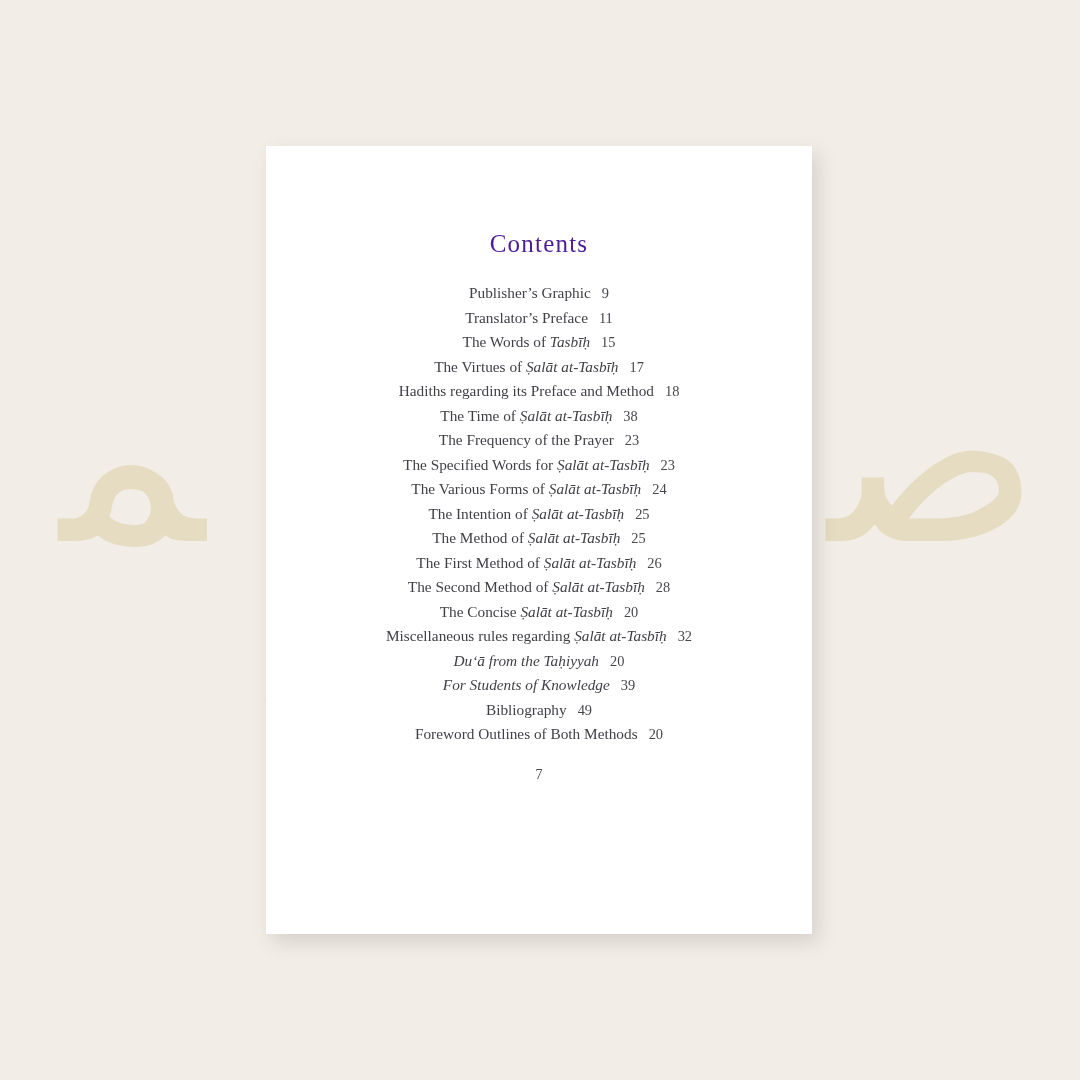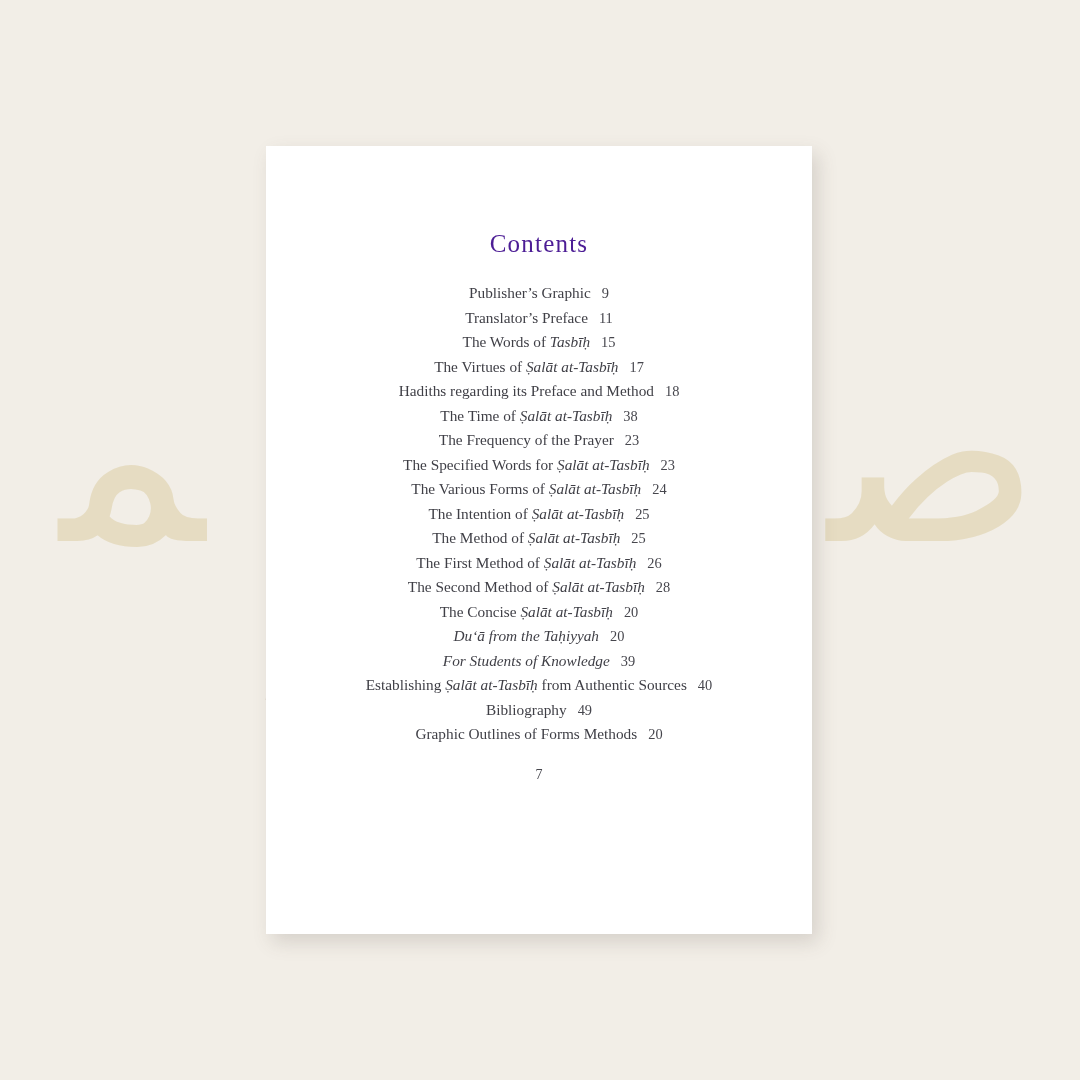--- a/index.html
+++ b/index.html
@@ -183,36 +183,36 @@
           <span class="toc-page">26</span>
         </div>
         <div class="toc-row">
           <span class="toc-label">The Second Method of <span class="it">Ṣalāt at-Tasbīḥ</span></span>
           <span class="toc-page">28</span>
         </div>
         <div class="toc-row">
           <span class="toc-label">The Concise <span class="it">Ṣalāt at-Tasbīḥ</span></span>
           <span class="toc-page">20</span>
         </div>
+        <div class="toc-row">
+          <span class="toc-label">Miscellaneous rules regarding <span class="it">Ṣalāt at-Tasbīḥ</span></span>
+          <span class="toc-page">32</span>
+        </div>
         <div class="toc-row italic">
           <span class="toc-label">Du‘ā from the Taḥiyyah</span>
           <span class="toc-page">20</span>
         </div>
         <div class="toc-row italic">
           <span class="toc-label">For Students of Knowledge</span>
           <span class="toc-page">39</span>
         </div>
         <div class="toc-row">
-          <span class="toc-label">Establishing <span class="it">Ṣalāt at-Tasbīḥ</span> from Authentic Sources</span>
-          <span class="toc-page">40</span>
-        </div>
-        <div class="toc-row">
           <span class="toc-label">Bibliography</span>
           <span class="toc-page">49</span>
         </div>
         <div class="toc-row">
-          <span class="toc-label">Graphic Outlines of Forms Methods</span>
+          <span class="toc-label">Foreword Outlines of Both Methods</span>
           <span class="toc-page">20</span>
         </div>
       </div>
     <div id="folio">7</div>
   </div>
 </div>
 
 </body></html>

